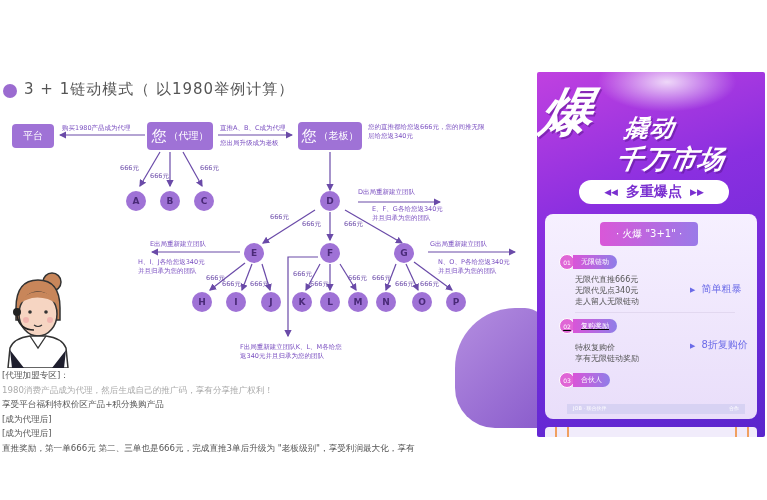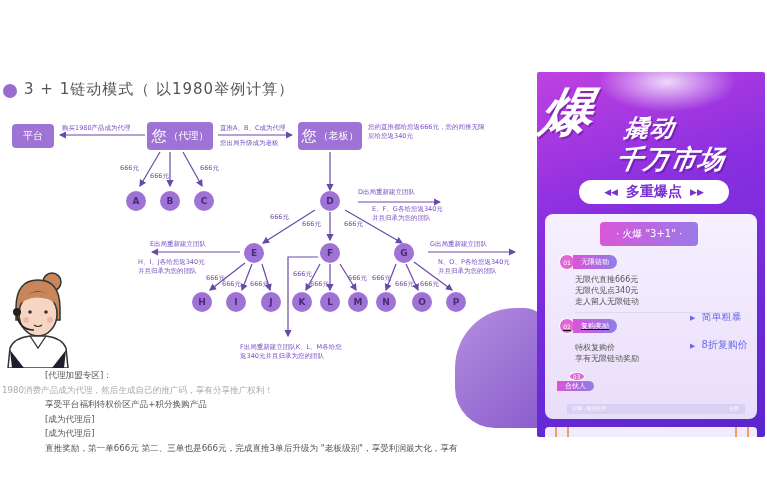--- a/index.html
+++ b/index.html
@@ -21,21 +21,21 @@
     color: #4a2a78; font-size: 9px; font-weight: bold; display: flex; align-items: center; justify-content: center; }
   svg.lines { position: absolute; left: 0; top: 0; width: 528px; height: 380px; }
 
   .blob { position: absolute; left: 455px; top: 240px; width: 90px; height: 120px;
     background: linear-gradient(135deg, #b48ee0, #8a5ccc); border-radius: 60px 20px 0 40px; }
 
   .avatar { position: absolute; left: 2px; top: 200px; width: 70px; height: 100px; }
 
   .promo { position: absolute; left: 2px; top: 300px; font-size: 8.6px; line-height: 14.5px; color: #444; white-space: nowrap; }
   .promo .light { color: #aaa; }
-  .promo .dark { color: #555; margin-left: 43px; }
+  .promo .dark { color: #555; }
 
   
   #poster { position: absolute; left: 537px; top: 72px; width: 228px; height: 365px; border-radius: 2px;
     background: linear-gradient(160deg, #c041e0 0%, #8a2fe0 35%, #6b2ad8 70%, #5a25cc 100%); overflow: hidden; }
   .shine { position: absolute; left: 60px; top: -20px; width: 140px; height: 60px; border-radius: 50%;
     background: radial-gradient(ellipse, rgba(255,255,255,0.8), rgba(255,255,255,0) 70%); }
   .bao { position: absolute; left: 4px; top: 6px; font-size: 52px; font-weight: bold; color: #fff; font-style: italic;
     transform: skewX(-12deg); text-shadow: 2px 2px 0 rgba(90,20,140,0.5); }
   .hl1 { position: absolute; left: 88px; top: 40px; font-size: 24px; font-weight: bold; color: #fff; font-style: italic;
     transform: skewX(-10deg); text-shadow: 2px 2px 0 rgba(90,20,140,0.5); letter-spacing: 1px; }
@@ -232,38 +232,38 @@
 
       <div class="sec-tag" style="left:14px;top:40px;">
         <div class="sec-num">01</div>
         <div class="sec-label">无限链动</div>
       </div>
       <div class="sec-body" style="left:30px;top:60px;">
         <div>无限代直推666元</div>
         <div>无限代见点340元</div>
         <div>走人留人无限链动</div>
       </div>
-      <div class="sec-link" style="left:145px;top:68px;margin-top:28px;">
+      <div class="sec-link" style="left:145px;top:68px;">
         <span class="tri">▶</span><span>简单粗暴</span>
       </div>
       <div class="divider" style="top:98px;"></div>
 
       <div class="sec-tag" style="left:14px;top:104px;text-decoration:underline;">
         <div class="sec-num">02</div>
         <div class="sec-label">复购奖励</div>
       </div>
       <div class="sec-body" style="left:30px;top:128px;">
         <div>特权复购价</div>
         <div>享有无限链动奖励</div>
       </div>
       <div class="sec-link" style="left:145px;top:124px;">
         <span class="tri">▶</span><span>8折复购价</span>
       </div>
 
-      <div class="sec-tag" style="left:14px;top:158px;flex-direction:column;">
+      <div class="sec-tag" style="left:14px;top:158px;">
         <div class="sec-num">03</div>
         <div class="sec-label">合伙人</div>
       </div>
 
       <div class="bottom-bar">
         <span style="left:6px;">JOB · 联合伙伴</span>
         <span style="right:6px;">合作</span>
       </div>
     </div>
 

